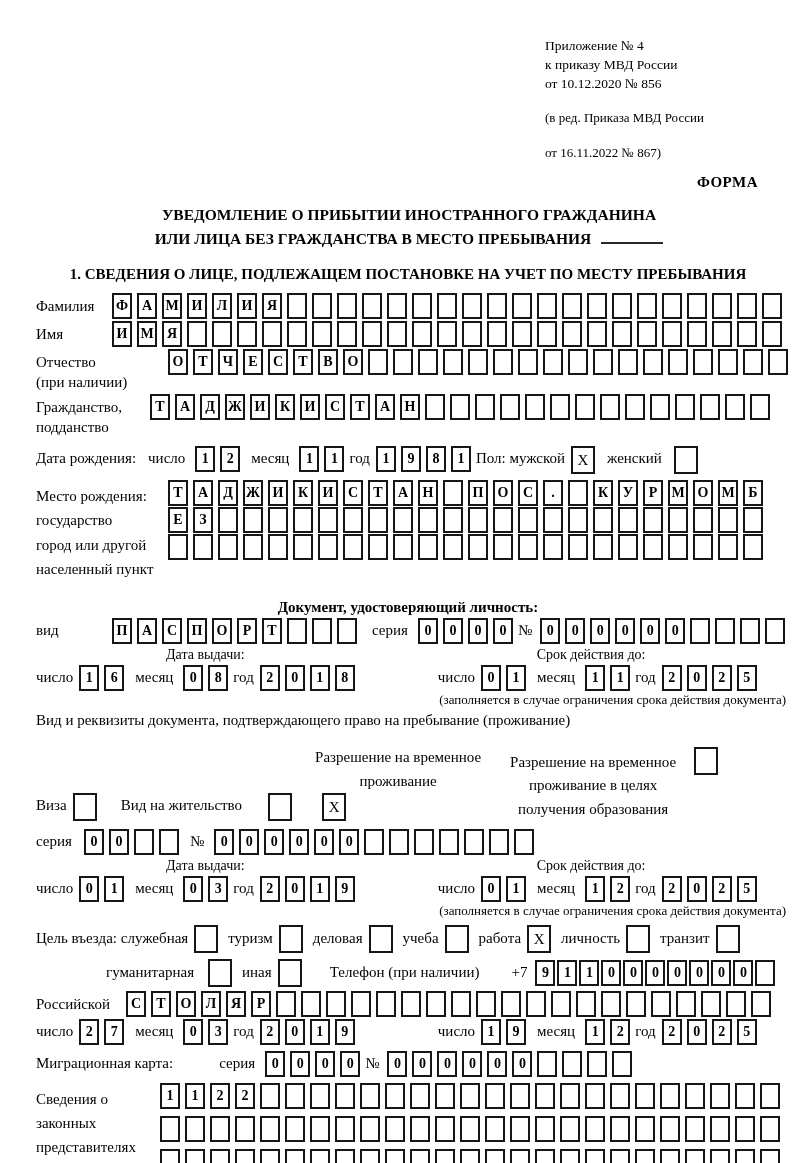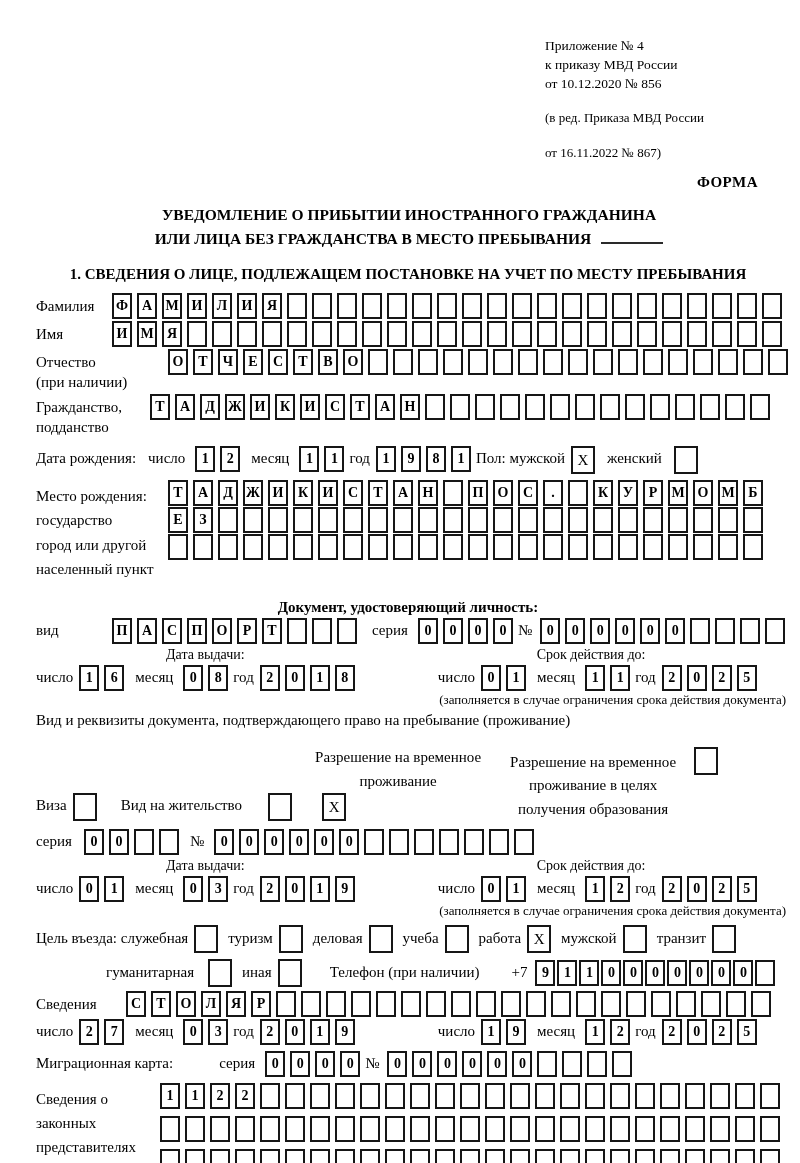--- a/index.html
+++ b/index.html
@@ -495,21 +495,21 @@
     <span class="t0">Цель въезда: служебная</span>
     <span class="cb"></span>
     <span class="t">туризм</span>
     <span class="cb"></span>
     <span class="t">деловая</span>
     <span class="cb"></span>
     <span class="t">учеба</span>
     <span class="cb"></span>
     <span class="t">работа</span>
     <span class="cb">X</span>
-    <span class="t">мужской</span>
+    <span class="t">личность</span>
     <span class="cb"></span>
     <span class="t">транзит</span>
     <span class="cb"></span>
   </div>
 
   <div class="purpose" style="margin-left:70px;">
     <span class="t0">гуманитарная</span>
     <span class="cb ml8"></span>
     <span class="t">иная</span>
     <span class="cb"></span>
@@ -524,21 +524,21 @@
         <span class="cell">0</span>
         <span class="cell">0</span>
         <span class="cell">0</span>
         <span class="cell">0</span>
         <span class="cell">0</span>
         <span class="cell"></span>
       </span>
   </div>
 
   <div class="frow" style="margin-top:4px;">
-    <span class="flabel" style="width:90px;">Сведения</span>
+    <span class="flabel" style="width:90px;">Российской</span>
     <span class="boxes">
         <span class="cell">С</span>
         <span class="cell">Т</span>
         <span class="cell">О</span>
         <span class="cell">Л</span>
         <span class="cell">Я</span>
         <span class="cell">Р</span>
         <span class="cell"></span>
         <span class="cell"></span>
         <span class="cell"></span>

